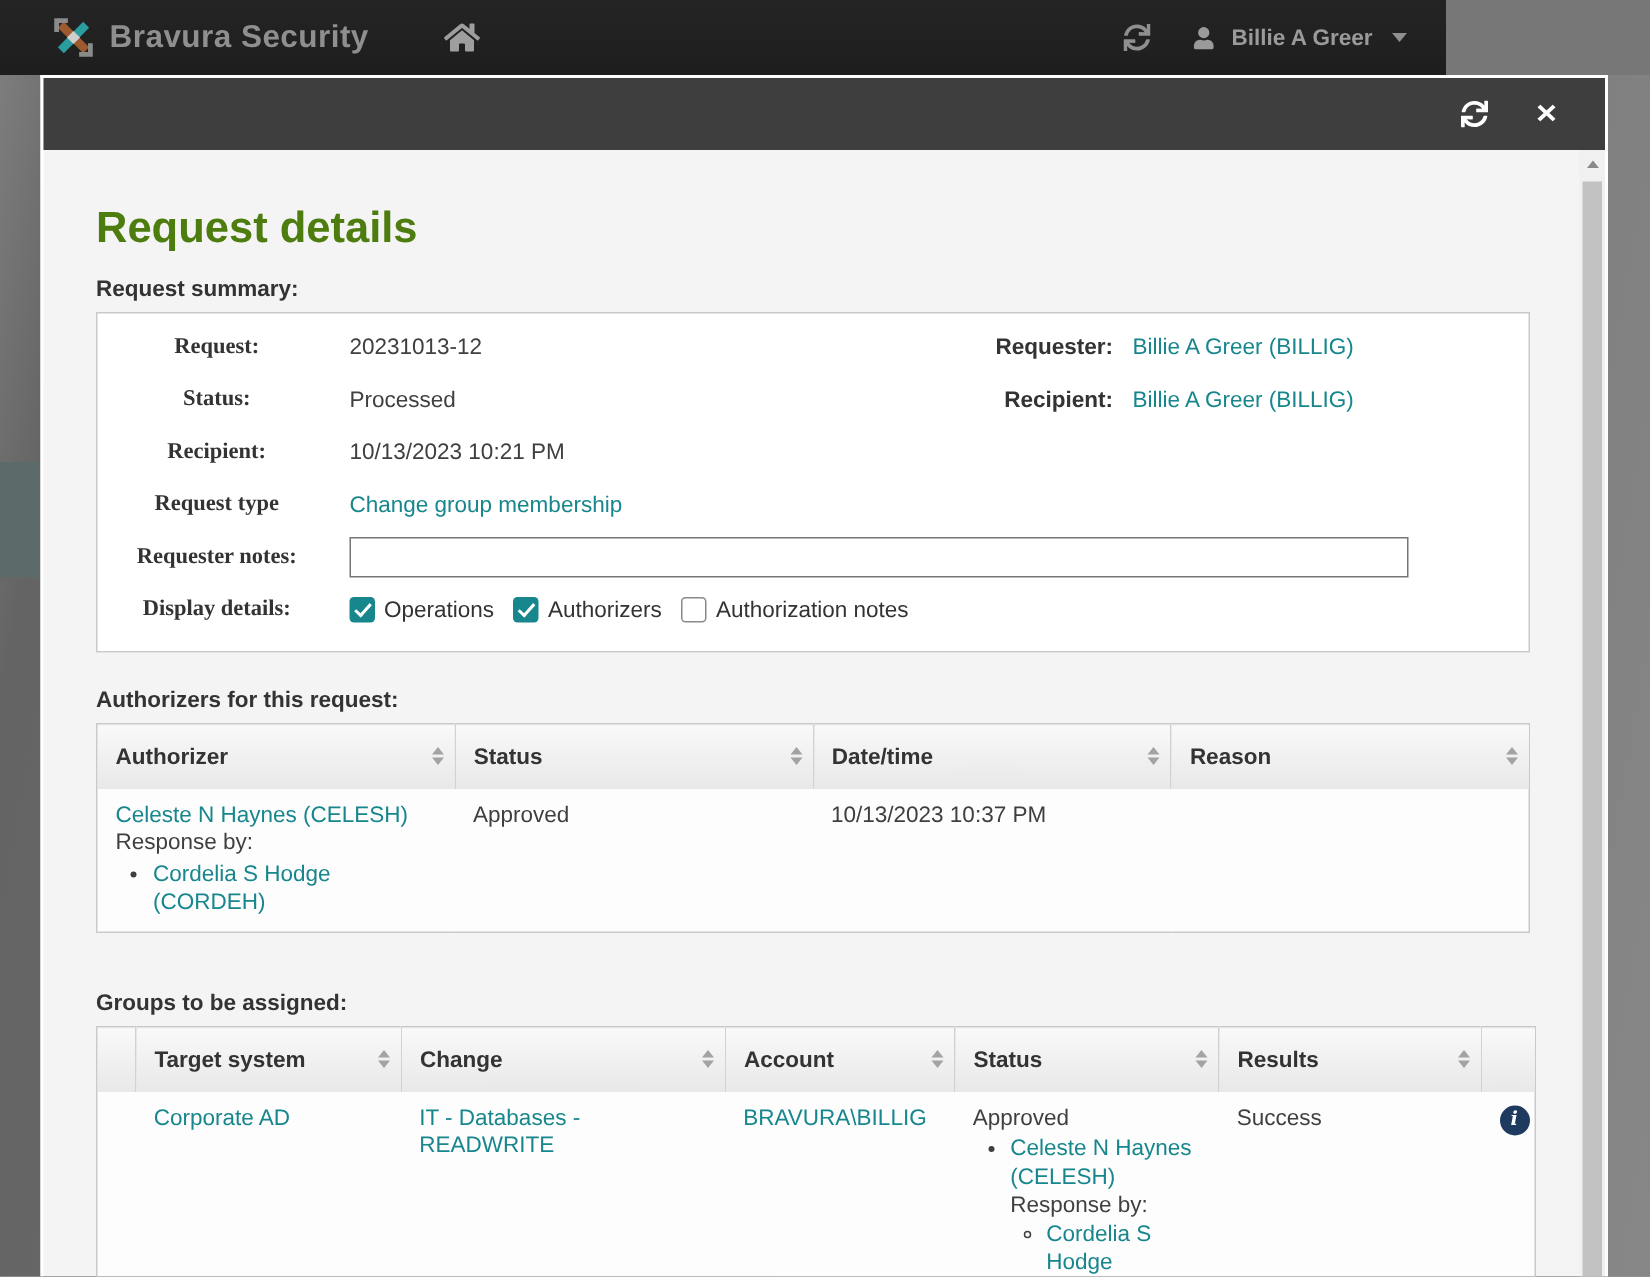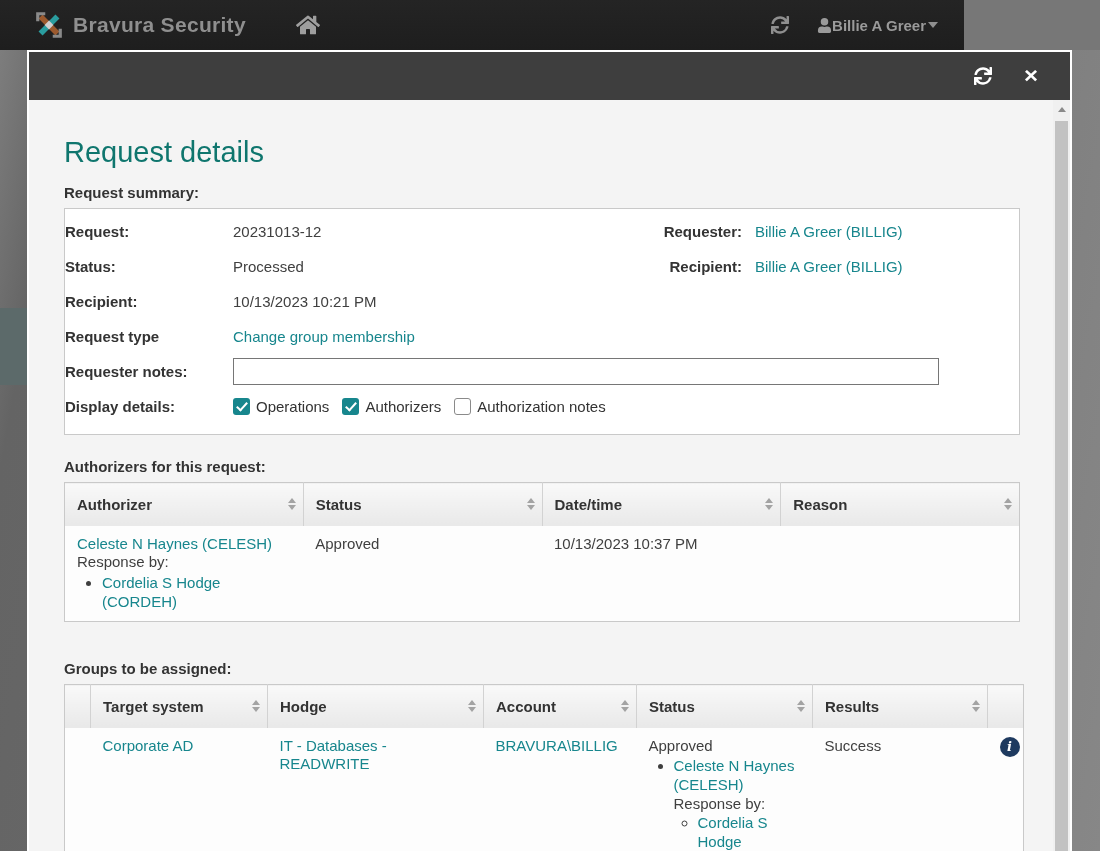--- a/index.html
+++ b/index.html
@@ -12,21 +12,21 @@
     background:linear-gradient(#242424,#1e1e1e); display:flex; align-items:stretch; z-index:30; }
   .brand { display:flex; align-items:center; gap:9px; margin-left:34px; cursor:pointer; }
   .brand-text { font-size:21px; font-weight:700; color:#8f8f8f; letter-spacing:.3px; }
   .nav-tab { display:flex; align-items:center; justify-content:center; height:50px; }
   .home-tab { width:64px; margin-left:30px; }
   .requests-tab { padding:0 25px; background:#141414;
     border-bottom:4px solid var(--accent-orange,#a9542c); }
   .requests-tab span { font-size:15px; font-weight:700; color:#9a9a9a; }
   .nav-right { margin-left:auto; margin-right:26px; display:flex; align-items:center; gap:28px; }
   .nav-icon svg { display:block; }
-  .user-menu { display:flex; align-items:center; gap:0; cursor:pointer; }
+  .user-menu { display:flex; align-items:center; gap:11px; cursor:pointer; }
   .user-name { font-size:15px; color:#9a9a9a; font-weight:700; }
   .caret { width:0; height:0; border-left:5px solid transparent; border-right:5px solid transparent;
     border-top:6px solid #8f8f8f; margin-left:2px; }
 
   
   .backdrop { position:absolute; top:50px; left:0; width:1100px; height:801px;
     background:linear-gradient(100deg,#7d7d7d 0%,#646464 6%,#6e6e6e 50%,#878787 100%); z-index:10; }
   .backdrop-band { position:absolute; top:258px; left:0; width:27px; height:77px; background:#5c6a6a; }
 
   
@@ -41,25 +41,25 @@
     overflow:hidden; padding:0 33px 0 35px; }
 
   
   .scrollbar { position:absolute; top:48px; right:0; bottom:0; width:17px; background:#f0f0f0; }
   .sb-btn { height:19px; display:flex; align-items:center; justify-content:center; }
   .sb-btn .tri { width:0; height:0; border-left:4px solid transparent; border-right:4px solid transparent;
     border-bottom:5px solid #8a8a8a; }
   .sb-thumb { position:absolute; top:21px; bottom:0; left:2px; right:2px; background:#c2c2c2; }
 
   
-  h1 { margin:36px 0 15px; font-size:29px; font-weight:400; color:#0f766e; }
+  h1 { margin:36px 0 15px; font-size:29px; font-weight:700; color:#4d7c0f; }
   .section-label { font-size:15px; font-weight:700; color:#333; margin-bottom:7px; }
   .panel { background:#fff; border:1px solid #c9c9c9; padding:5px 0 10px; margin-bottom:23px; }
   .frow { display:flex; align-items:center; min-height:35px; }
-  .flabel { width:168px; text-align:left; padding-right:9px; font-weight:700; font-size:15px; color:#333; }
+  .flabel { width:168px; text-align:center; padding-right:9px; font-weight:700; font-size:15px; color:#333;font-family:Liberation Serif, serif; }
   .fvalue { font-size:15px; color:#404040; }
   .rpair { margin-left:auto; width:392px; display:flex; align-items:center; }
   .rlabel { width:128px; text-align:right; padding-right:13px; font-weight:700; font-size:15px; color:#333; }
   a.link { color:var(--link,#17868d); text-decoration:none; font-size:15px; cursor:pointer; }
   .notes-input { width:706px; height:27px; border:1px solid #767676; background:#fff;
     font-size:15px; padding:2px 6px; font-family:"Liberation Sans",sans-serif; }
   .cb { display:inline-flex; align-items:center; margin-right:13px; font-size:15px; color:#333; cursor:pointer; }
   .cb .box { width:17px; height:17px; border-radius:3px; margin-right:6px; position:relative;
     border:1px solid #8a8a8a; background:#fff; }
   .cb .box.checked { border:none; background:var(--link,#17868d); }
@@ -272,21 +272,21 @@
           <tr>
             <th></th>
             <th>
               <span>Target system</span>
               <span class="sort">
                   <i class="up"></i>
                   <i class="down"></i>
                 </span>
             </th>
             <th>
-              <span>Hodge</span>
+              <span>Change</span>
               <span class="sort">
                   <i class="up"></i>
                   <i class="down"></i>
                 </span>
             </th>
             <th>
               <span>Account</span>
               <span class="sort">
                   <i class="up"></i>
                   <i class="down"></i>

